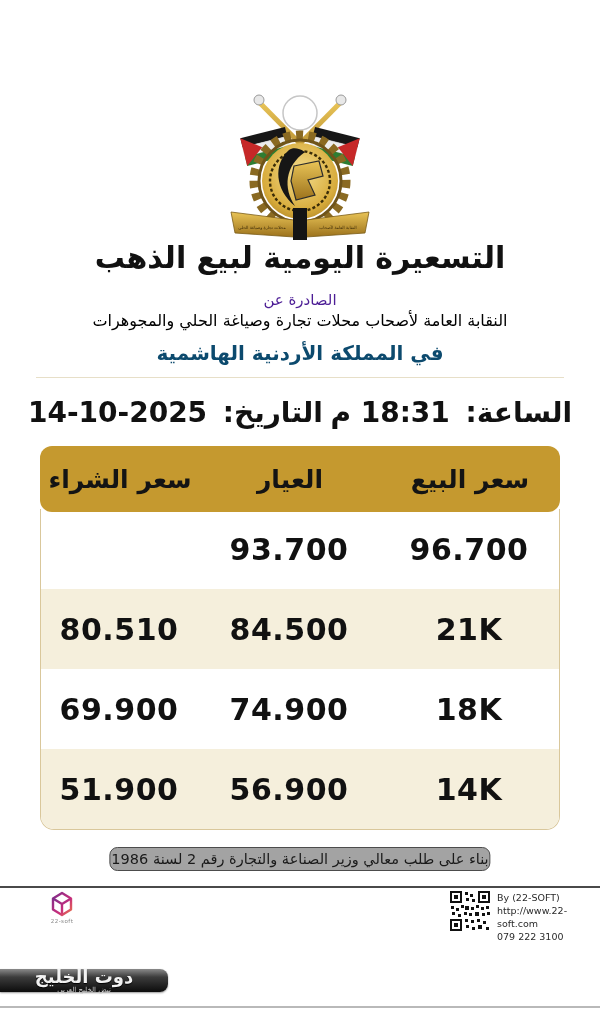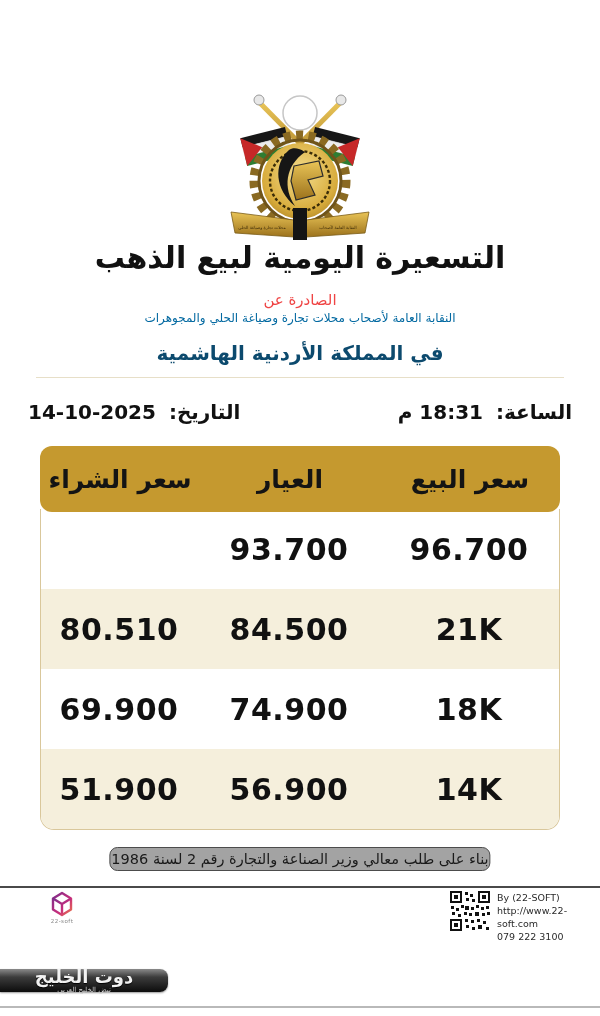--- a/index.html
+++ b/index.html
@@ -10,30 +10,30 @@
     color:#111;
   }
   .abs{position:absolute;}
   .center{left:0;right:0;text-align:center;}
 
   
   .emblem{left:215px;top:84px;width:170px;height:158px;}
 
   
   .title{top:240px;font-size:30px;font-weight:bold;letter-spacing:-0.5px;}
-  .issued-by{top:291px;font-size:15px;color:#ef4444;}
-  .issuer{top:311px;font-size:12px;color:#0369a1;white-space:nowrap;}
+  .issued-by{top:291px;font-size:15px;color:#4c1d95;}
+  .issuer{top:311px;font-size:16px;color:#000000;white-space:nowrap;}
   .country{top:341px;font-size:20px;font-weight:bold;color:#0c4a6e;}
   .divider-light{top:377px;left:36px;width:528px;height:1px;background:#e7dfc8;}
 
   
   .meta-row{
     top:394px;left:28px;width:544px;height:36px;
     display:flex;flex-direction:row-reverse;justify-content:space-between;
-    align-items:center;font-size:20px;font-weight:bold;direction:rtl;
+    align-items:center;font-size:28px;font-weight:bold;direction:rtl;
   }
   .meta-item{direction:rtl;white-space:nowrap;}
   .meta-item .val{margin-right:6px;}
 
   
   .grid3{display:grid;grid-template-columns:180px 180px 160px;direction:rtl;}
   .thead{
     left:40px;top:446px;width:520px;height:66px;
     background:#C5992F;border-radius:12px;z-index:3;
     font-size:25px;font-weight:bold;color:#141414;

